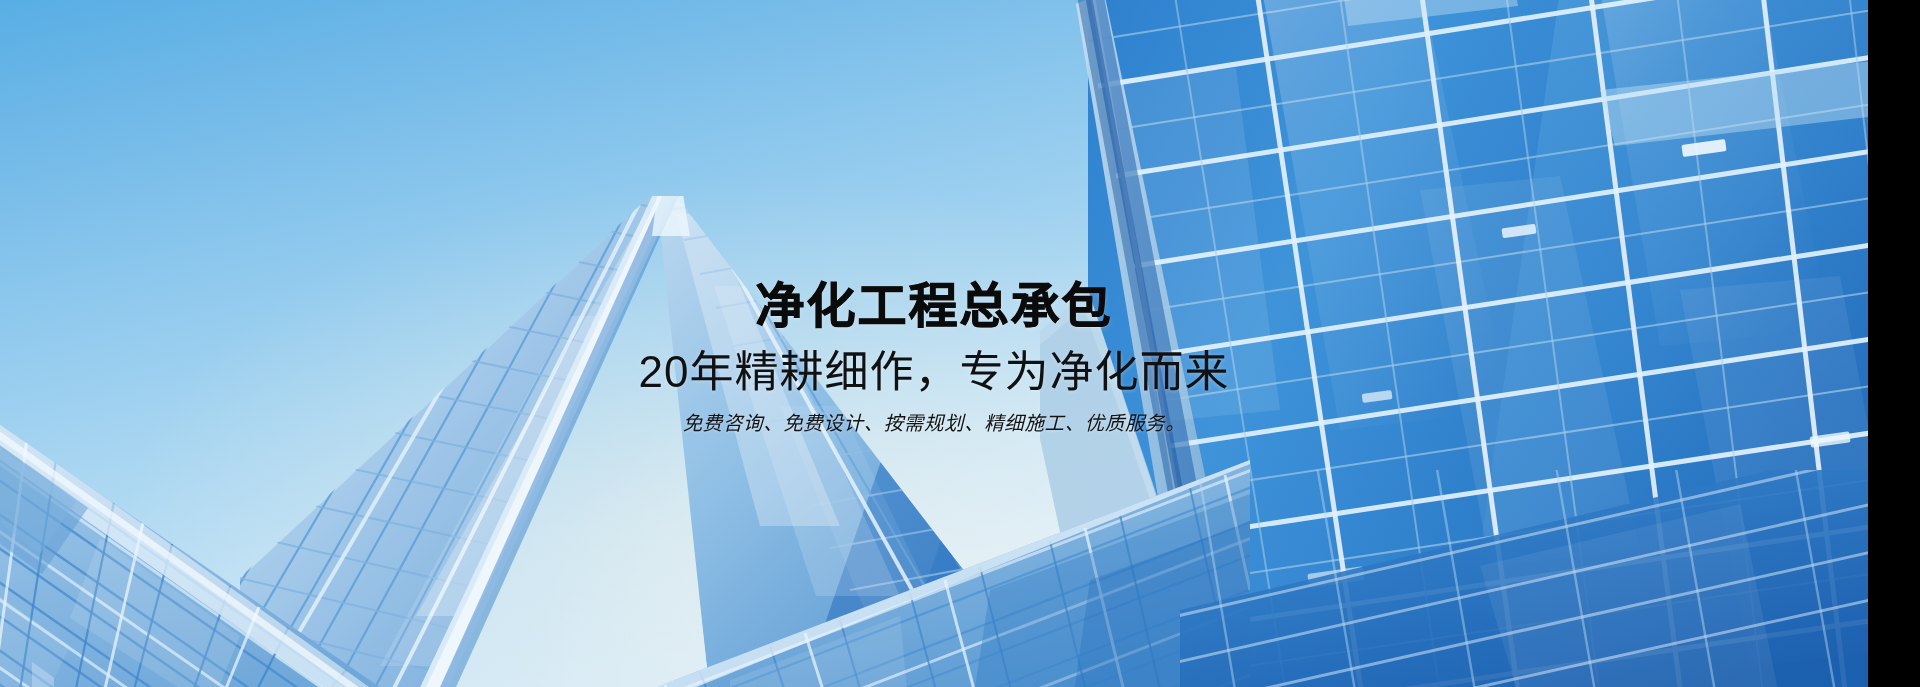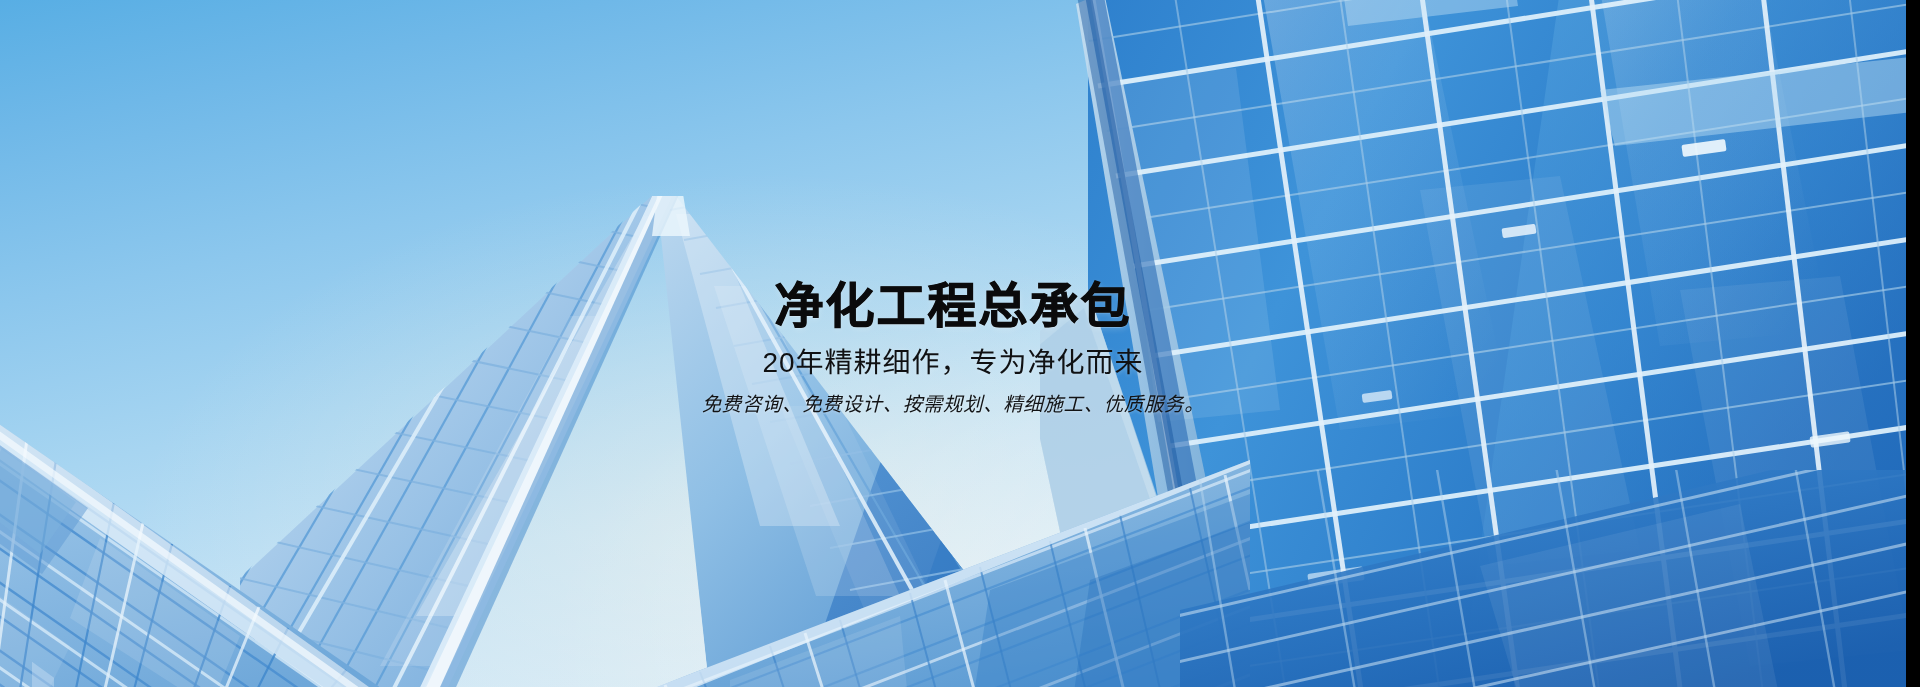--- a/index.html
+++ b/index.html
@@ -7,21 +7,20 @@
     margin: 0;
     padding: 0;
     background: #000;
   }
   #stage {
     position: relative;
     width: 1868px;
     height: 687px;
     overflow: hidden;
     font-family: "Liberation Sans", "DejaVu Sans", sans-serif;
-    padding-left: 38px;
   }
 
   
   .sky {
     position: absolute;
     inset: 0;
     background:
       radial-gradient(ellipse 1400px 700px at 74% 96%, rgba(255,255,255,0.55) 0%, rgba(255,255,255,0.0) 62%),
       linear-gradient(168deg,
         #58aee4 0%,
@@ -57,21 +56,21 @@
     font-size: 49px;
     line-height: 1.02;
     font-weight: 700;
     color: #0b0b0c;
     letter-spacing: 2px;
     margin: 0;
     text-shadow: 0 1px 0 rgba(255,255,255,0.30), 0 2px 6px rgba(255,255,255,0.22);
     -webkit-text-stroke: 0.9px #0b0b0c;
   }
   .subhead {
-    font-size: 28px;
+    font-size: 44px;
     line-height: 1.18;
     font-weight: 400;
     color: #101113;
     letter-spacing: 1px;
     margin: 14px 0 0 0;
     text-shadow: 0 1px 4px rgba(255,255,255,0.30);
   }
   .tagline {
     font-size: 19.5px;
     line-height: 1.3;

